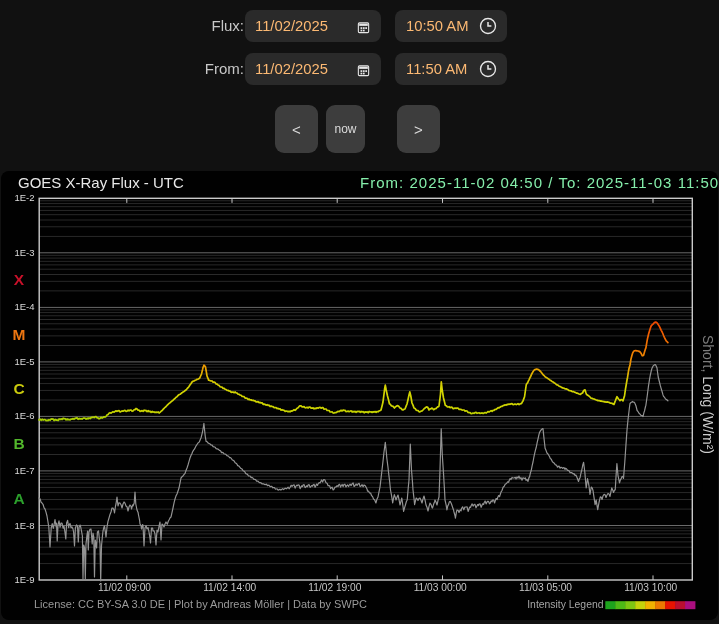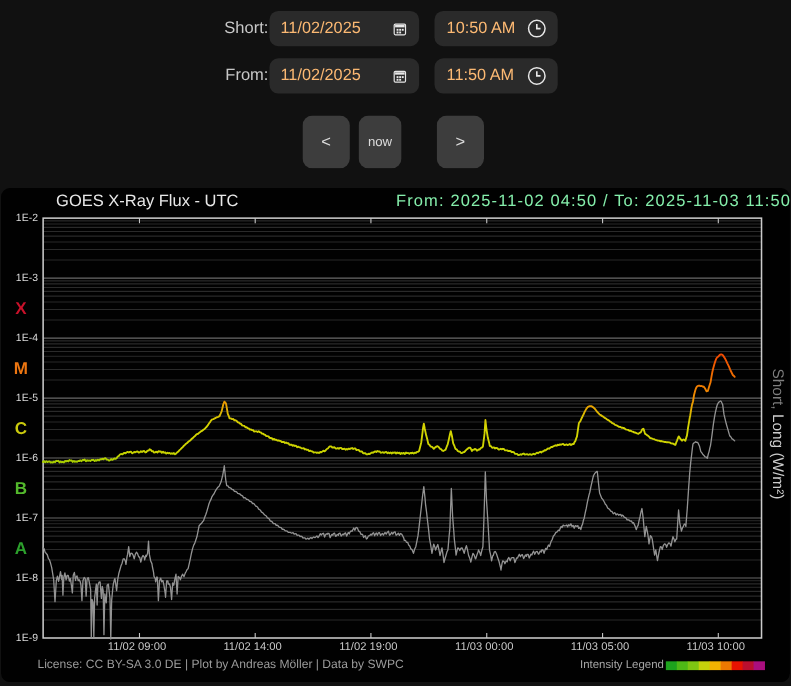--- a/index.html
+++ b/index.html
@@ -2,21 +2,21 @@
 <html><head><meta charset="utf-8"><style>
 html,body{margin:0;padding:0;width:719px;height:624px;background:#121212;-webkit-font-smoothing:antialiased;opacity:0.9999;font-family:"Liberation Sans",sans-serif;overflow:hidden}
 .abs{position:absolute}
 .lbl,.dtxt,.btn,.hdr{will-change:transform}
 .lbl{color:#c9c9c9;font-size:15px}
 .box{position:absolute;background:#2b2b2b;border-radius:8px;height:32px}
 .dtxt{color:#fdba74;font-size:14.8px}
 .btn{position:absolute;background:#3e3e3e;border-radius:9px;color:#dcdcdc;display:flex;align-items:center;justify-content:center}
 </style></head>
 <body>
-<div class="abs lbl" style="left:0;top:17px;width:244px;text-align:right">Short:</div>
+<div class="abs lbl" style="left:0;top:17px;width:244px;text-align:right">Flux:</div>
 <div class="abs lbl" style="left:0;top:60px;width:244px;text-align:right">From:</div>
 <div class="box" style="left:245px;top:10px;width:136px"></div>
 <div class="box" style="left:245px;top:53px;width:136px"></div>
 <div class="box" style="left:395px;top:10px;width:112px"></div>
 <div class="box" style="left:395px;top:53px;width:112px"></div>
 <div class="abs dtxt" style="left:255px;top:18px">11/02/2025</div>
 <div class="abs dtxt" style="left:255px;top:61px">11/02/2025</div>
 <div class="abs dtxt" style="left:406px;top:18px">10:50 AM</div>
 <div class="abs dtxt" style="left:406px;top:61px">11:50 AM</div>
 <div class="abs" style="left:357px;top:20px"><svg width="13" height="13" viewBox="0 0 24 24" fill="none">
@@ -42,21 +42,21 @@
       <path d="M12 6.5 V12 H16.5" stroke="#e8e8e8" stroke-width="2" fill="none"></path>
     </svg></div>
 <div class="abs" style="left:479px;top:60px"><svg width="18" height="18" viewBox="0 0 24 24" fill="none">
       <circle cx="12" cy="12" r="10" stroke="#e8e8e8" stroke-width="1.8"></circle>
       <path d="M12 6.5 V12 H16.5" stroke="#e8e8e8" stroke-width="2" fill="none"></path>
     </svg></div>
 <div class="btn" style="left:275px;top:105px;width:43px;height:48px;font-size:15px">&lt;</div>
 <div class="btn" style="left:325.5px;top:105px;width:39px;height:48px;font-size:12px">now</div>
 <div class="btn" style="left:397px;top:105px;width:43px;height:48px;font-size:15px">&gt;</div>
 <div class="abs" style="left:1px;top:171px;width:717px;height:449px;background:#000;border-radius:8px"></div>
-<div class="abs hdr" style="left:51px;top:174px;color:#e9e9e9;font-size:15px">GOES X-Ray Flux - UTC</div>
+<div class="abs hdr" style="left:18px;top:174px;color:#e9e9e9;font-size:15px">GOES X-Ray Flux - UTC</div>
 <div class="abs hdr" style="right:0px;top:174px;color:#86efac;font-size:15px;letter-spacing:1.02px">From: 2025-11-02 04:50 / To: 2025-11-03 11:50</div>
 <div class="abs" style="left:0;top:171px"><svg width="719" height="454" viewBox="0 171 719 454" font-family="Liberation Sans, sans-serif">
 <defs>
 <linearGradient id="fx" x1="0" y1="300" x2="0" y2="442" gradientUnits="userSpaceOnUse">
 <stop offset="0" stop-color="#ff2600"></stop>
 <stop offset="0.155" stop-color="#f24a00"></stop>
 <stop offset="0.282" stop-color="#f06c00"></stop>
 <stop offset="0.36" stop-color="#ef7d00"></stop>
 <stop offset="0.44" stop-color="#ee9101"></stop>
 <stop offset="0.5" stop-color="#e7a800"></stop>

